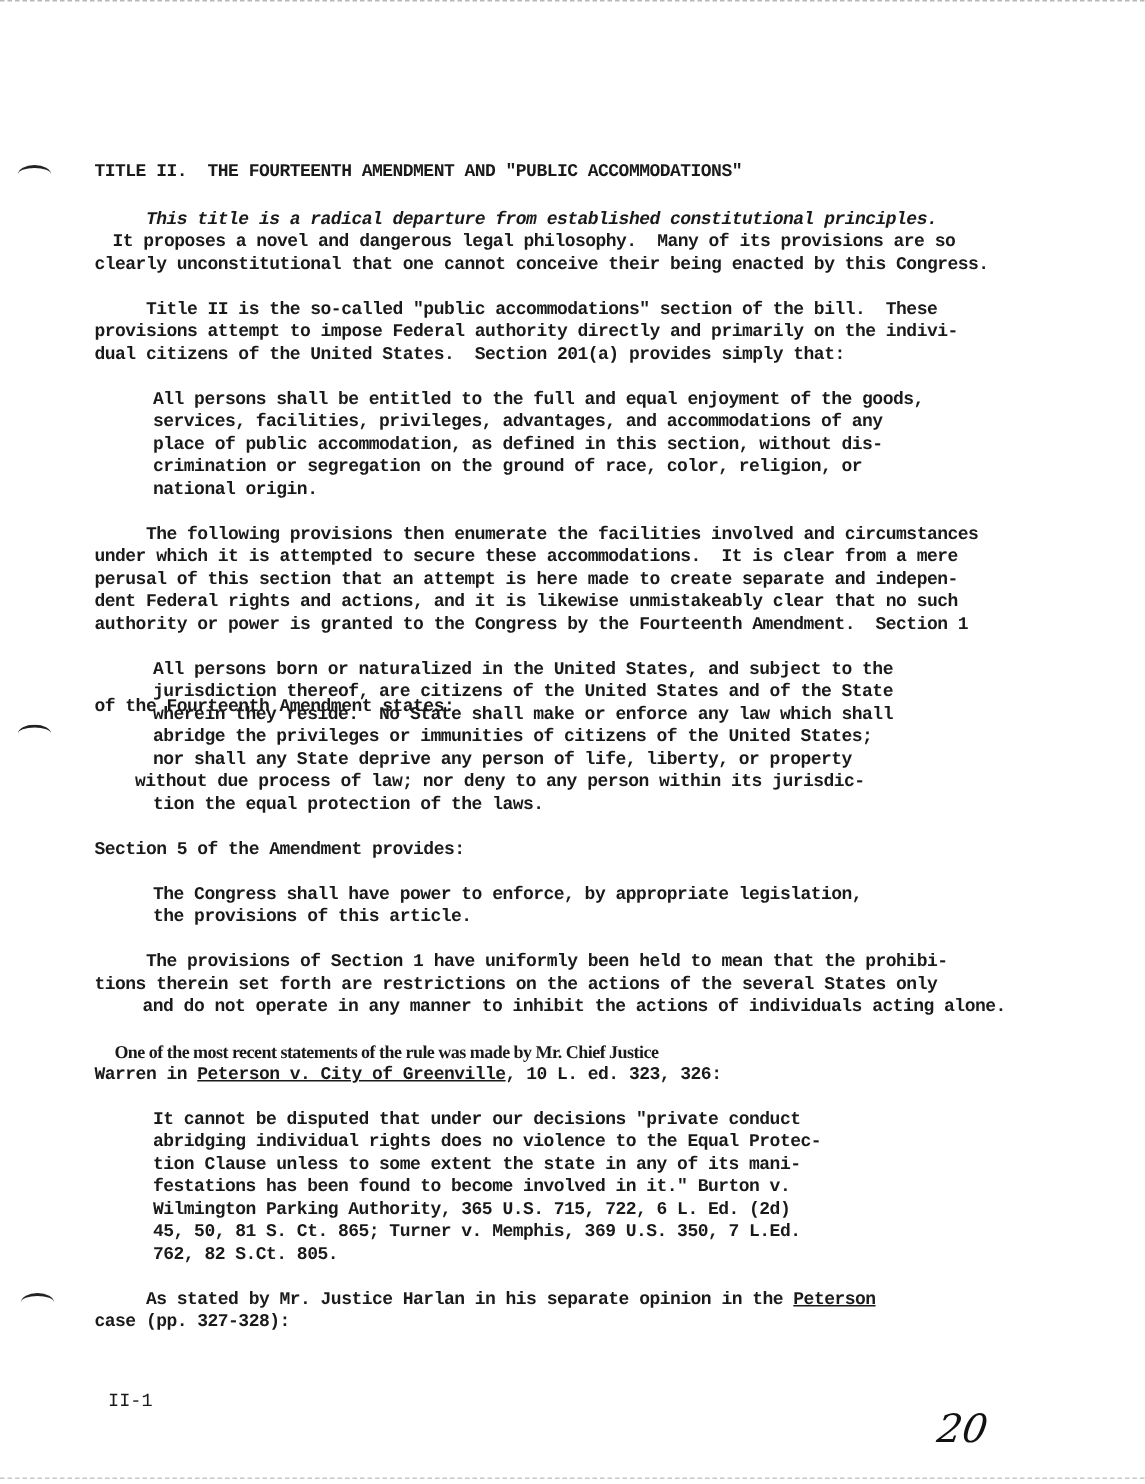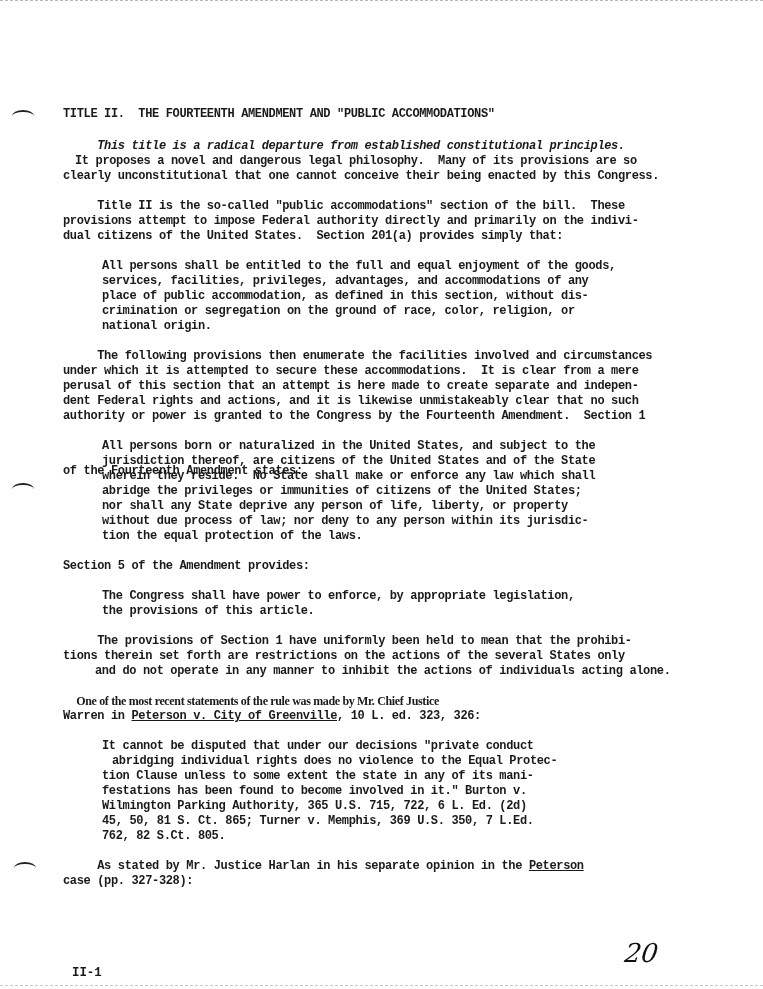--- a/index.html
+++ b/index.html
@@ -20,21 +20,21 @@
       position: absolute; width: 22px; height: 10px;
       border-top: 2px solid #222; border-radius: 50% 50% 0 0;
     }
     .line {
       position: absolute; white-space: pre; font-size: 12px;
       line-height: 15px; font-weight: bold; letter-spacing: -0.35px;
     }
     .u { text-decoration: underline; }
     .page-num {
       position: absolute; left: 72px; top: 927px;
-      font-size: 12.4px; font-weight: bold; white-space: pre; margin-top: 39px;
+      font-size: 12.4px; font-weight: normal; white-space: pre;
     }
     .handwritten {
       position: absolute; left: 625px; top: 938px;
       font-family: "DejaVu Serif", serif; font-style: italic;
       font-size: 26px; color: #111; transform: skewX(-8deg);
     }
   </style>
 </head>
 <body>
 
@@ -74,21 +74,21 @@
   <div class="line" style="left:63px; top:409px;">authority or power is granted to the Congress by the Fourteenth Amendment.  Section 1</div>
   <div class="line" style="left:63px; top:424px;margin-top:40px;">of the Fourteenth Amendment states:</div>
 </div>
 
 <div>
   <div class="line" style="left:102px; top:439px;">All persons born or naturalized in the United States, and subject to the</div>
   <div class="line" style="left:102px; top:454px;">jurisdiction thereof, are citizens of the United States and of the State</div>
   <div class="line" style="left:102px; top:469px;">wherein they reside.  No State shall make or enforce any law which shall</div>
   <div class="line" style="left:102px; top:484px;">abridge the privileges or immunities of citizens of the United States;</div>
   <div class="line" style="left:102px; top:499px;">nor shall any State deprive any person of life, liberty, or property</div>
-  <div class="line" style="left:102px; top:514px;">without due process of law; nor deny to any person within its jurisdic-</div>
+  <div class="line" style="left:90px; top:514px;">without due process of law; nor deny to any person within its jurisdic-</div>
   <div class="line" style="left:102px; top:529px;">tion the equal protection of the laws.</div>
 </div>
 
 <div class="line" style="left:63px; top:559px;">Section 5 of the Amendment provides:</div>
 
 <div>
   <div class="line" style="left:102px; top:589px;">The Congress shall have power to enforce, by appropriate legislation,</div>
   <div class="line" style="left:102px; top:604px;">the provisions of this article.</div>
 </div>
 
@@ -98,21 +98,21 @@
   <div class="line" style="left:63px; top:664px;margin-left:32px;">and do not operate in any manner to inhibit the actions of individuals acting alone.</div>
 </div>
 
 <div>
   <div class="line" style="left:63px; top:694px;font-family:Liberation Serif, serif;">     One of the most recent statements of the rule was made by Mr. Chief Justice</div>
   <div class="line" style="left:63px; top:709px;"><span>Warren in </span><span class="u">Peterson v. City of Greenville</span><span>, 10 L. ed. 323, 326:</span></div>
 </div>
 
 <div>
   <div class="line" style="left:102px; top:739px;">It cannot be disputed that under our decisions "private conduct</div>
-  <div class="line" style="left:112px; top:754px;">abridging individual rights does no violence to the Equal Protec-</div>
+  <div class="line" style="left:102px; top:754px;">abridging individual rights does no violence to the Equal Protec-</div>
   <div class="line" style="left:102px; top:769px;">tion Clause unless to some extent the state in any of its mani-</div>
   <div class="line" style="left:102px; top:784px;">festations has been found to become involved in it." Burton v.</div>
   <div class="line" style="left:102px; top:799px;">Wilmington Parking Authority, 365 U.S. 715, 722, 6 L. Ed. (2d)</div>
   <div class="line" style="left:102px; top:814px;">45, 50, 81 S. Ct. 865; Turner v. Memphis, 369 U.S. 350, 7 L.Ed.</div>
   <div class="line" style="left:102px; top:829px;">762, 82 S.Ct. 805.</div>
 </div>
 
 <div>
   <div class="line" style="left:63px; top:859px;"><span>     As stated by Mr. Justice Harlan in his separate opinion in the </span><span class="u">Peterson</span></div>
   <div class="line" style="left:63px; top:874px;">case (pp. 327-328):</div>

